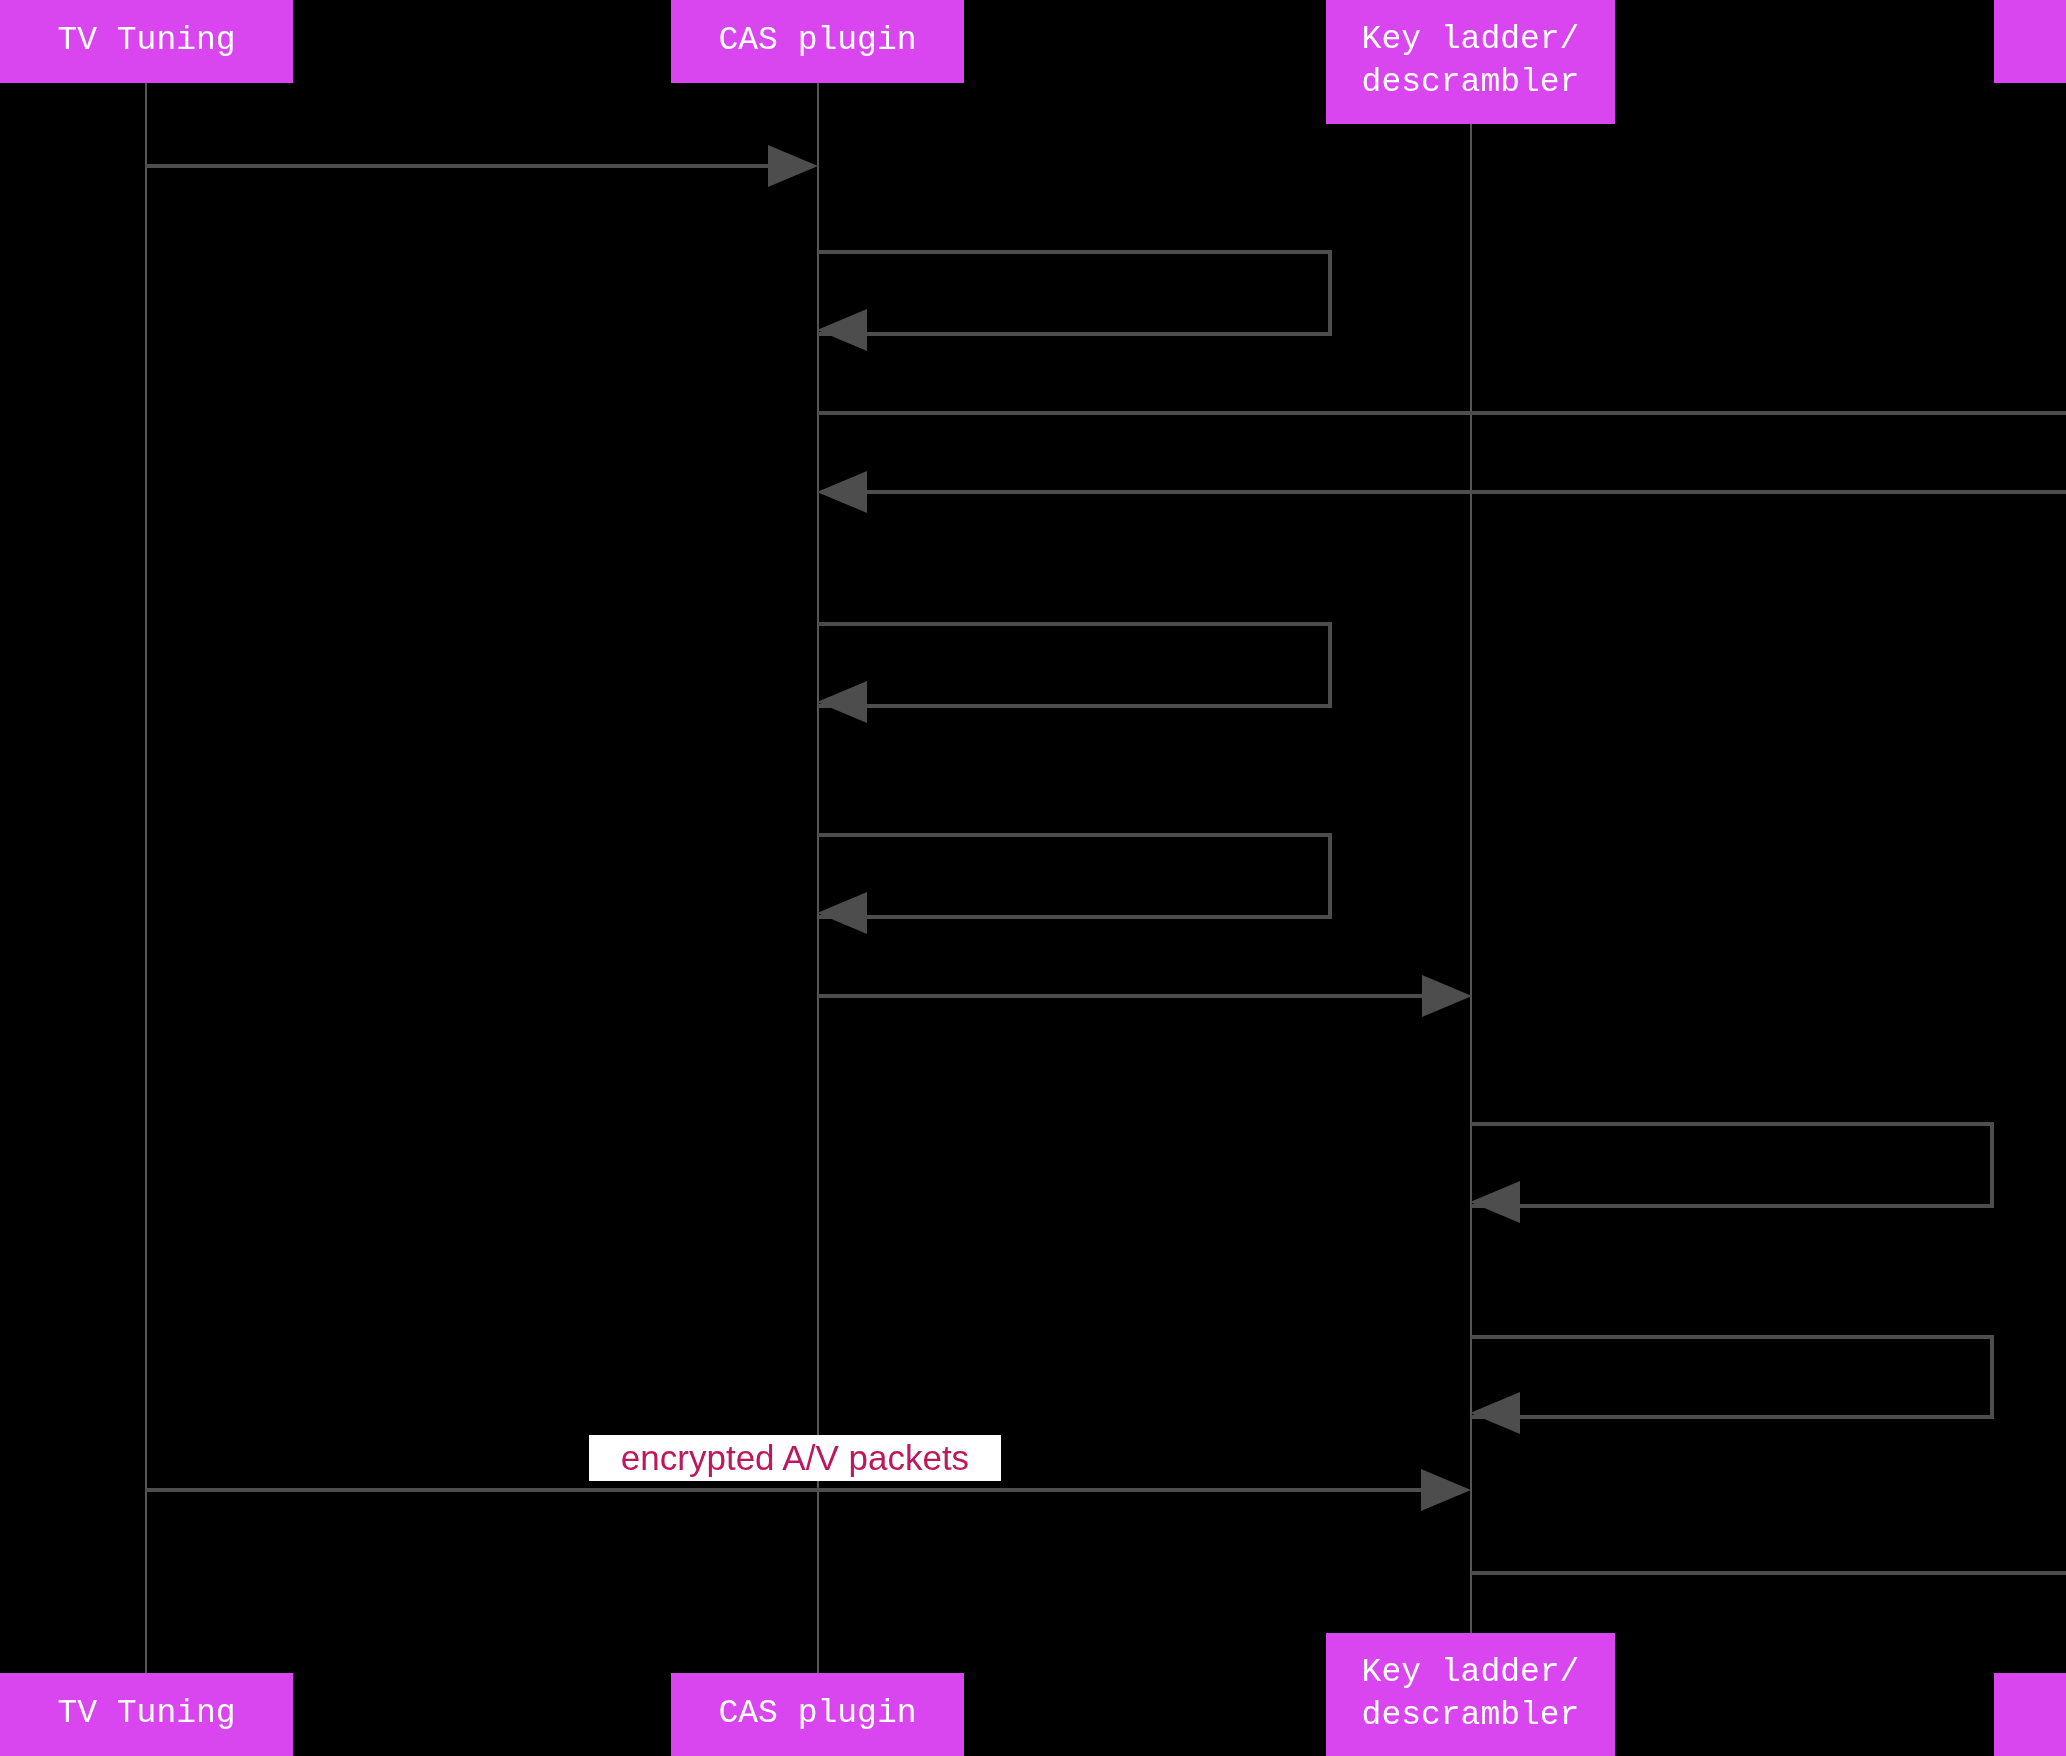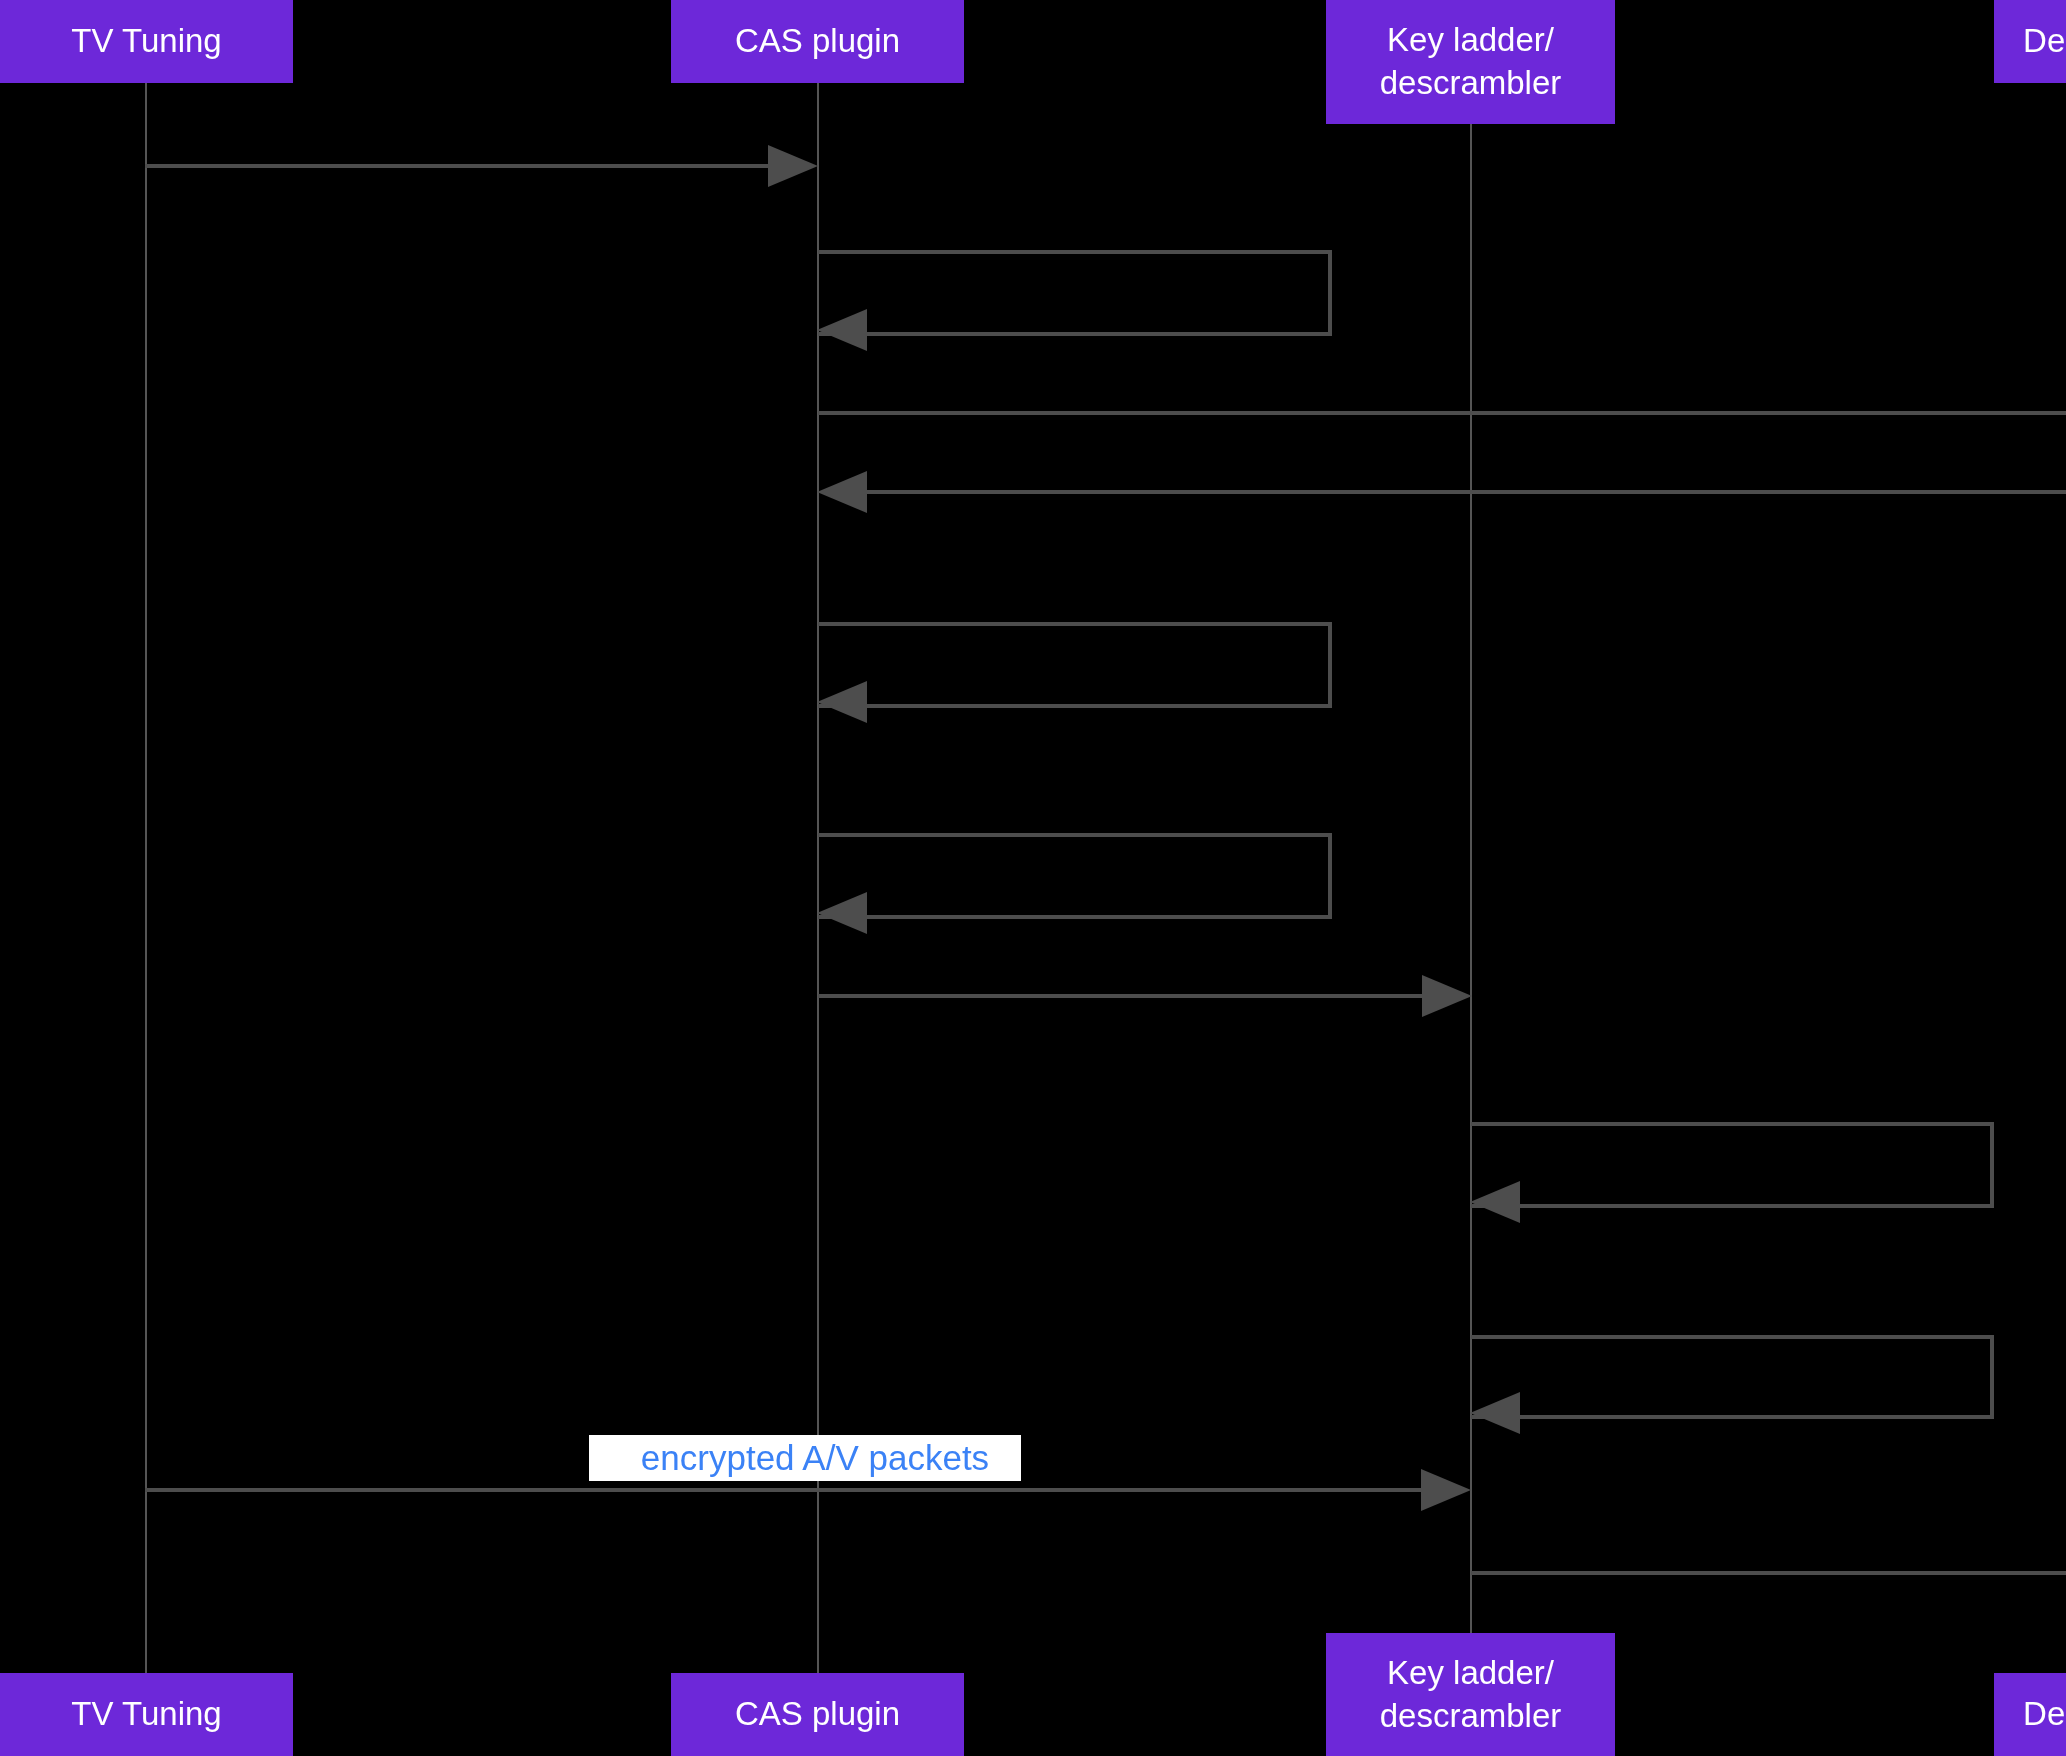--- a/index.html
+++ b/index.html
@@ -10,29 +10,30 @@
   #diagram {
     position: relative;
     width: 2662px;
     height: 1756px;
     background: #000000;
     overflow: hidden;
     font-family: "Liberation Sans", sans-serif;
   }
   .actor {
     position: absolute;
-    background: #6d28d9;
+    background: #d946ef;
     color: #ffffff;
     display: flex;
     align-items: center;
     justify-content: center;
     text-align: center;
     font-size: 33px;
     line-height: 1.3;
     white-space: pre-line;
+    font-family: Liberation Mono, monospace;
   }
   .lifeline {
     position: absolute;
     width: 2.1px;
     background: #555555;
   }
   .msg {
     position: absolute;
     height: 4.1px;
     background: #4d4d4d;
@@ -65,27 +66,26 @@
     top: auto;
     left: -0.8px;
     bottom: -19.4px;
     border-top: 21.5px solid transparent;
     border-bottom: 21.5px solid transparent;
     border-right: 50px solid #4d4d4d;
   }
   .msg-label {
     position: absolute;
     background: #ffffff;
-    color: #3b82f6;
+    color: #be185d;
     display: flex;
     align-items: center;
     justify-content: center;
     font-size: 35px;
     white-space: nowrap;
-    padding-left: 20px;
   }
 </style>
 </head>
 <body>
 
 <div id="diagram">
 
   <div class="lifeline" style="left:145px; top:83px; height:1591px;"></div>
   <div class="lifeline" style="left:817px; top:83px; height:1591px;"></div>
   <div class="lifeline" style="left:1470px; top:124px; height:1510px;"></div>

